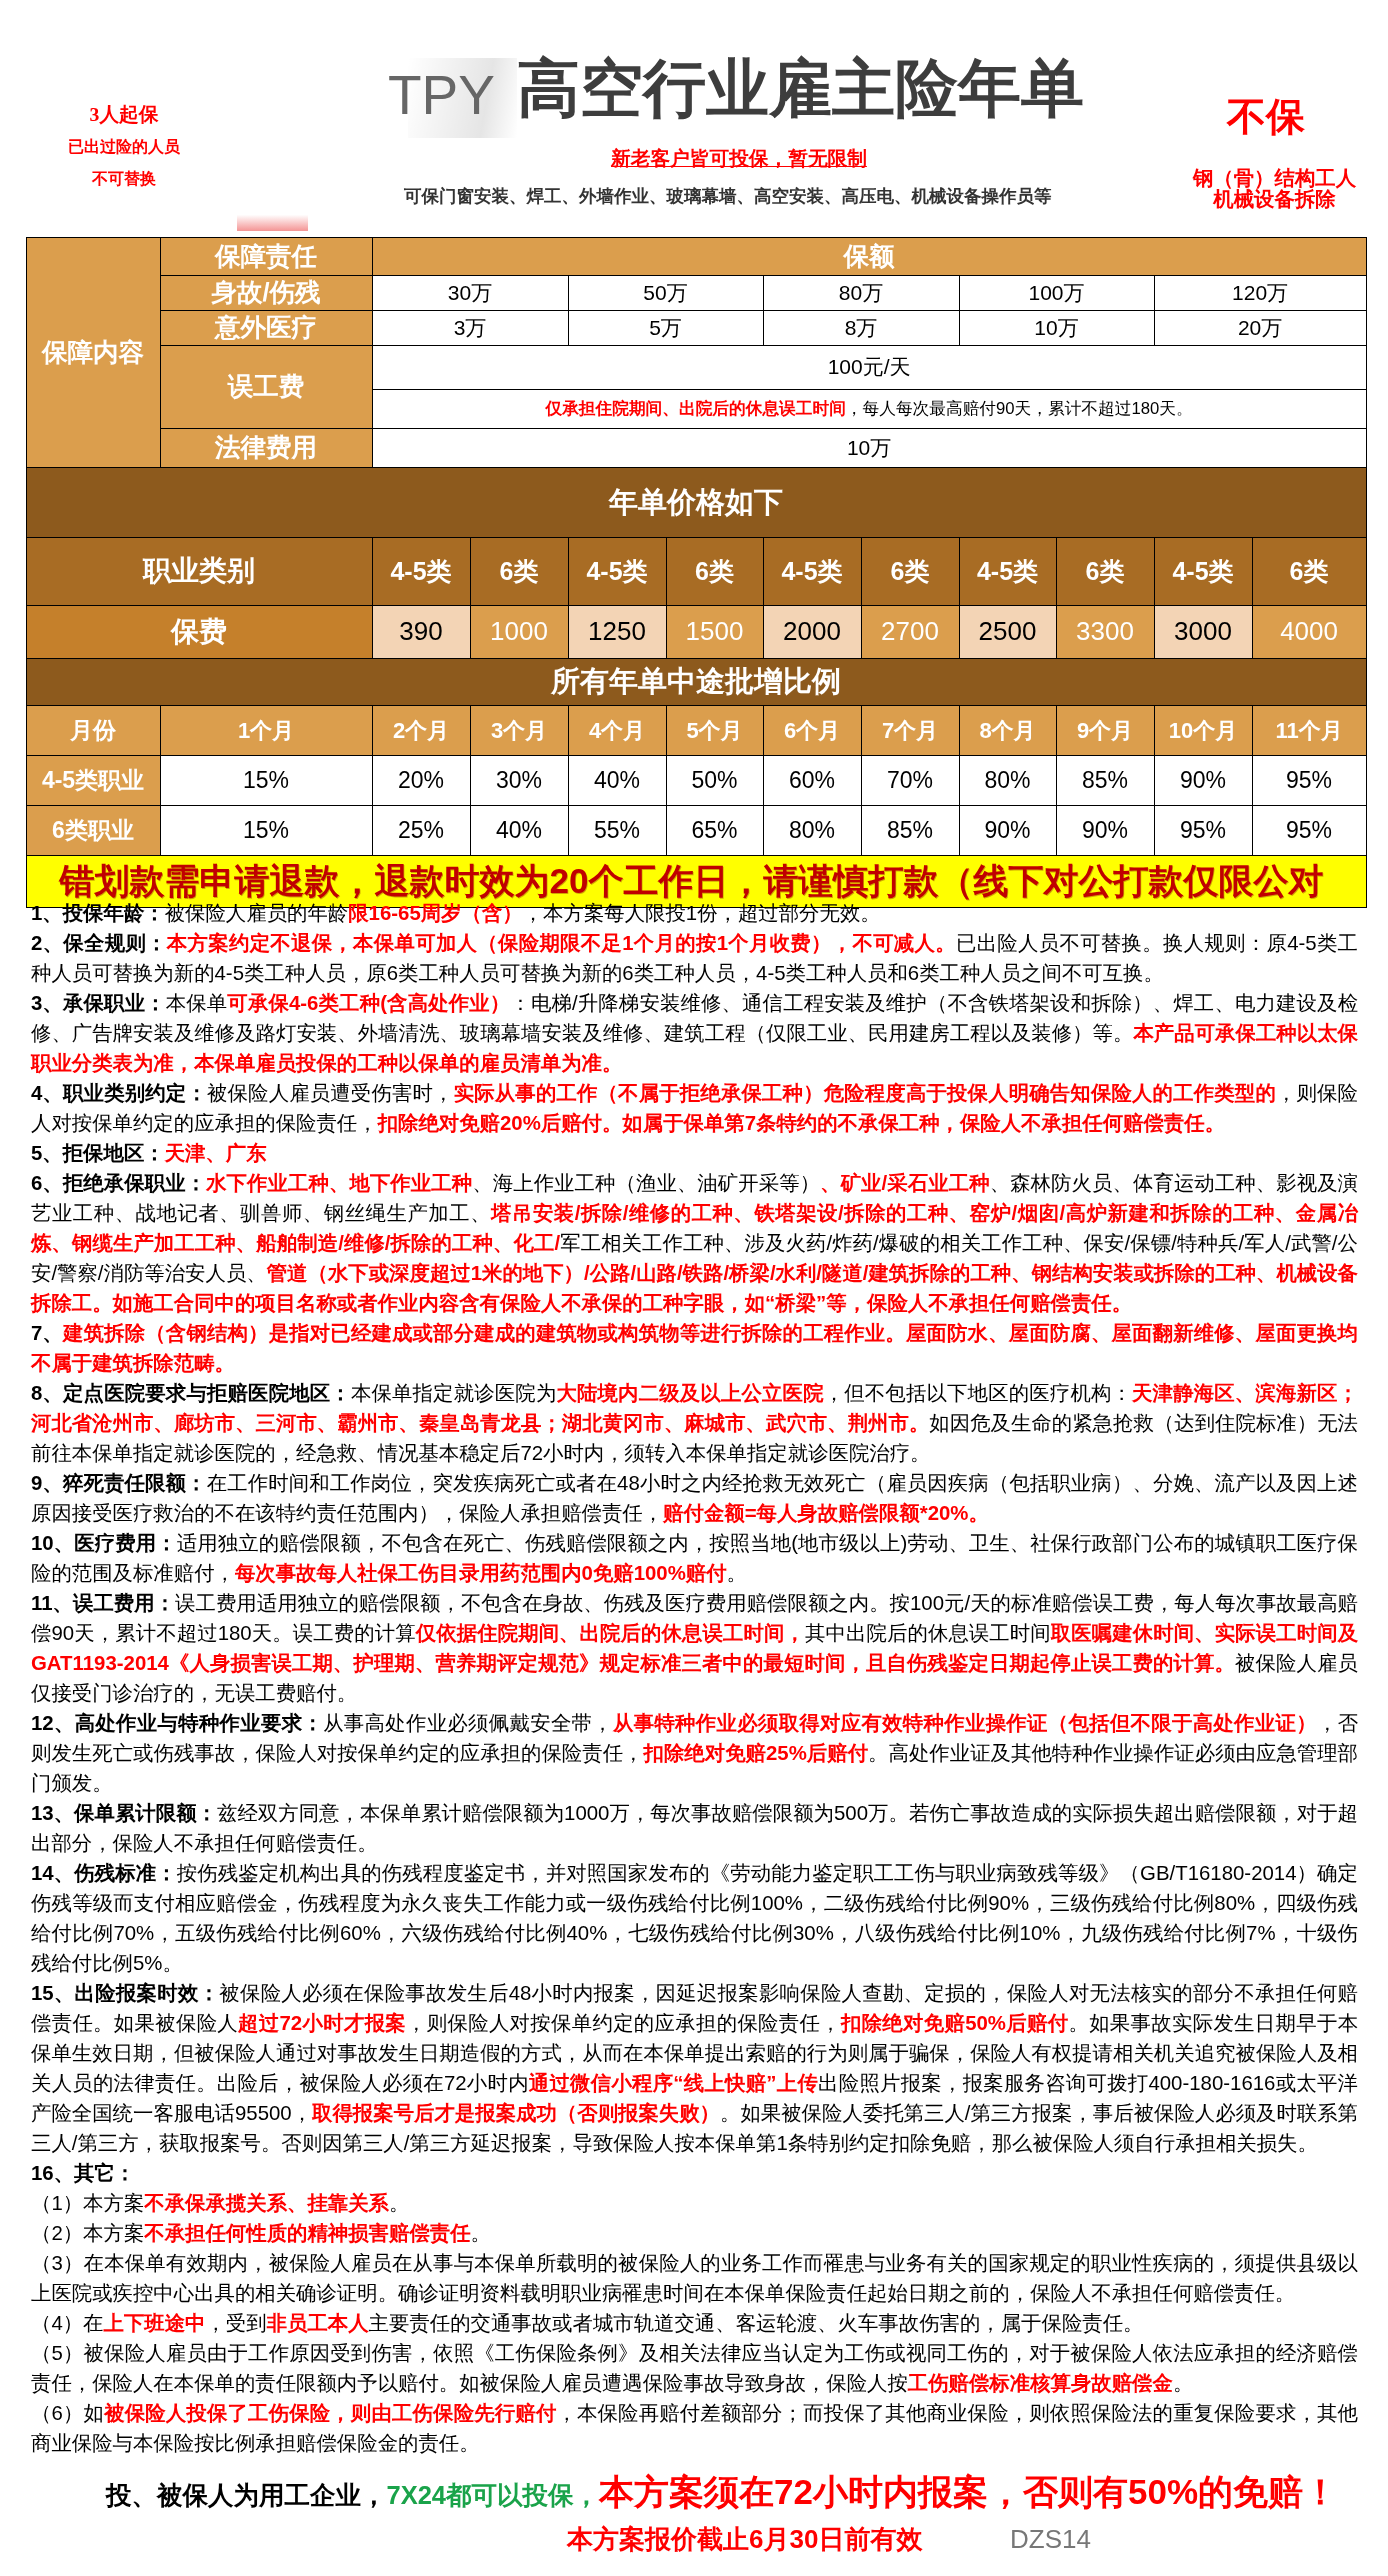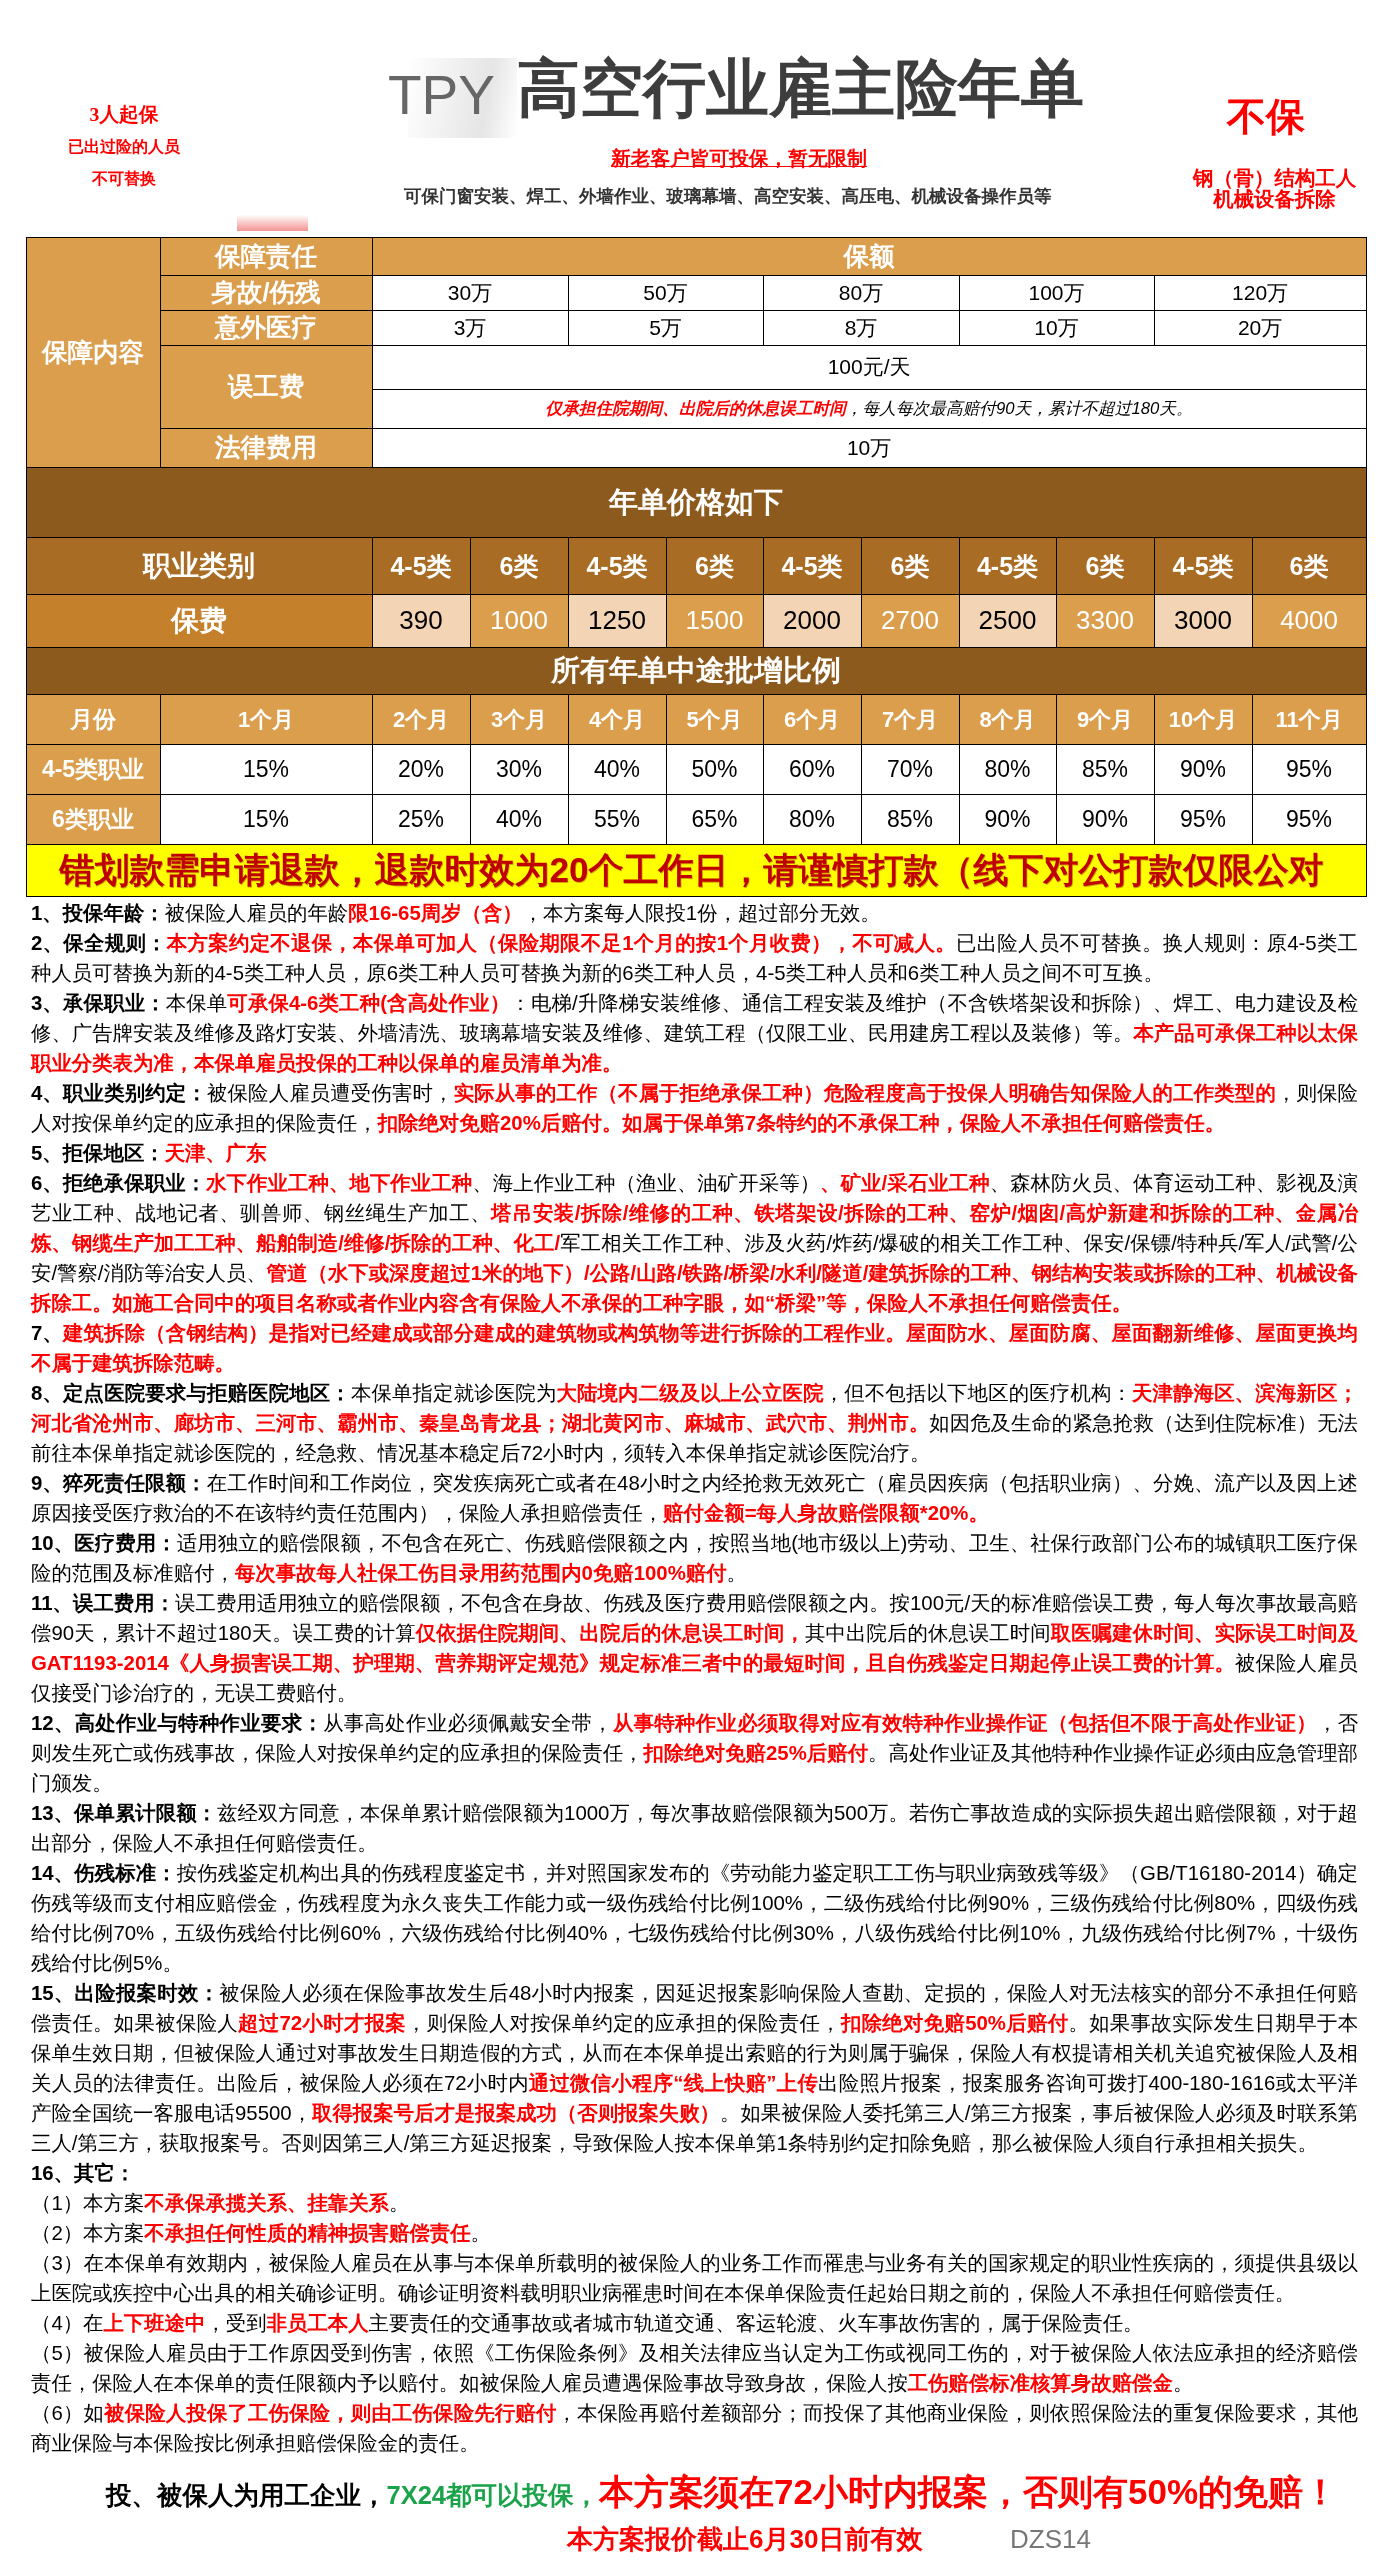--- a/index.html
+++ b/index.html
@@ -28,21 +28,21 @@
 .nocover{left:1227px;top:96px;font-size:39px;line-height:42px;font-weight:bold;color:var(--red);}
 .nocover-list{left:1180px;top:168px;width:189px;text-align:center;font-size:20.4px;line-height:21px;font-weight:bold;color:var(--red);}
 .nocover-list div{white-space:nowrap;}
 
 
 .grid{position:absolute;left:25.5px;top:237px;width:1338px;border-collapse:collapse;table-layout:fixed;}
 .grid td{border:1.5px solid #000;text-align:center;vertical-align:middle;padding:0;overflow:hidden;white-space:nowrap;line-height:1.15;}
 .tan{background:var(--tan);color:#fff;font-weight:bold;}
 .lbl{font-size:25.5px;}
 .val{background:#fff;color:#000;font-size:21px;}
-.note{background:#fff;color:#000;font-size:16.7px;font-style:italic;}
+.note{background:#fff;color:#000;font-size:16.7px;}
 .note .seg-r{color:var(--red);font-weight:bold;}
 .dark{background:var(--dark_brown);color:#ffffff;font-weight:bold;font-size:29px;}
 .cls{background:var(--class_row);color:#fff;font-weight:bold;}
 .cls-label{font-size:28px;}
 .cls-cell{font-size:25px;}
 .prem-label{background:var(--premium_label);color:#fff;font-weight:bold;font-size:28px;}
 .p-light{background:var(--light_cell);color:#000;font-size:26px;}
 .p-tan{background:var(--tan);color:#fff;font-size:26px;}
 .month{font-size:22px;}
 .month-label,.row-label{font-size:23px;}
@@ -133,21 +133,21 @@
       <td colspan="10" class="note"><span class="seg-r">仅承担住院期间、出院后的休息误工时间</span><span class="seg-n">，每人每次最高赔付90天，累计不超过180天。</span></td>
     </tr>
     <tr style="height:39px">
       <td class="tan lbl">法律费用</td>
       <td colspan="10" class="val">10万</td>
     </tr>
 
     <tr style="height:70px">
       <td colspan="12" class="dark">年单价格如下</td>
     </tr>
-    <tr style="height:57px">
+    <tr style="height:68px">
       <td colspan="2" class="cls cls-label">职业类别</td>
       <td class="cls cls-cell">4-5类</td>
       <td class="cls cls-cell">6类</td>
       <td class="cls cls-cell">4-5类</td>
       <td class="cls cls-cell">6类</td>
       <td class="cls cls-cell">4-5类</td>
       <td class="cls cls-cell">6类</td>
       <td class="cls cls-cell">4-5类</td>
       <td class="cls cls-cell">6类</td>
       <td class="cls cls-cell">4-5类</td>

